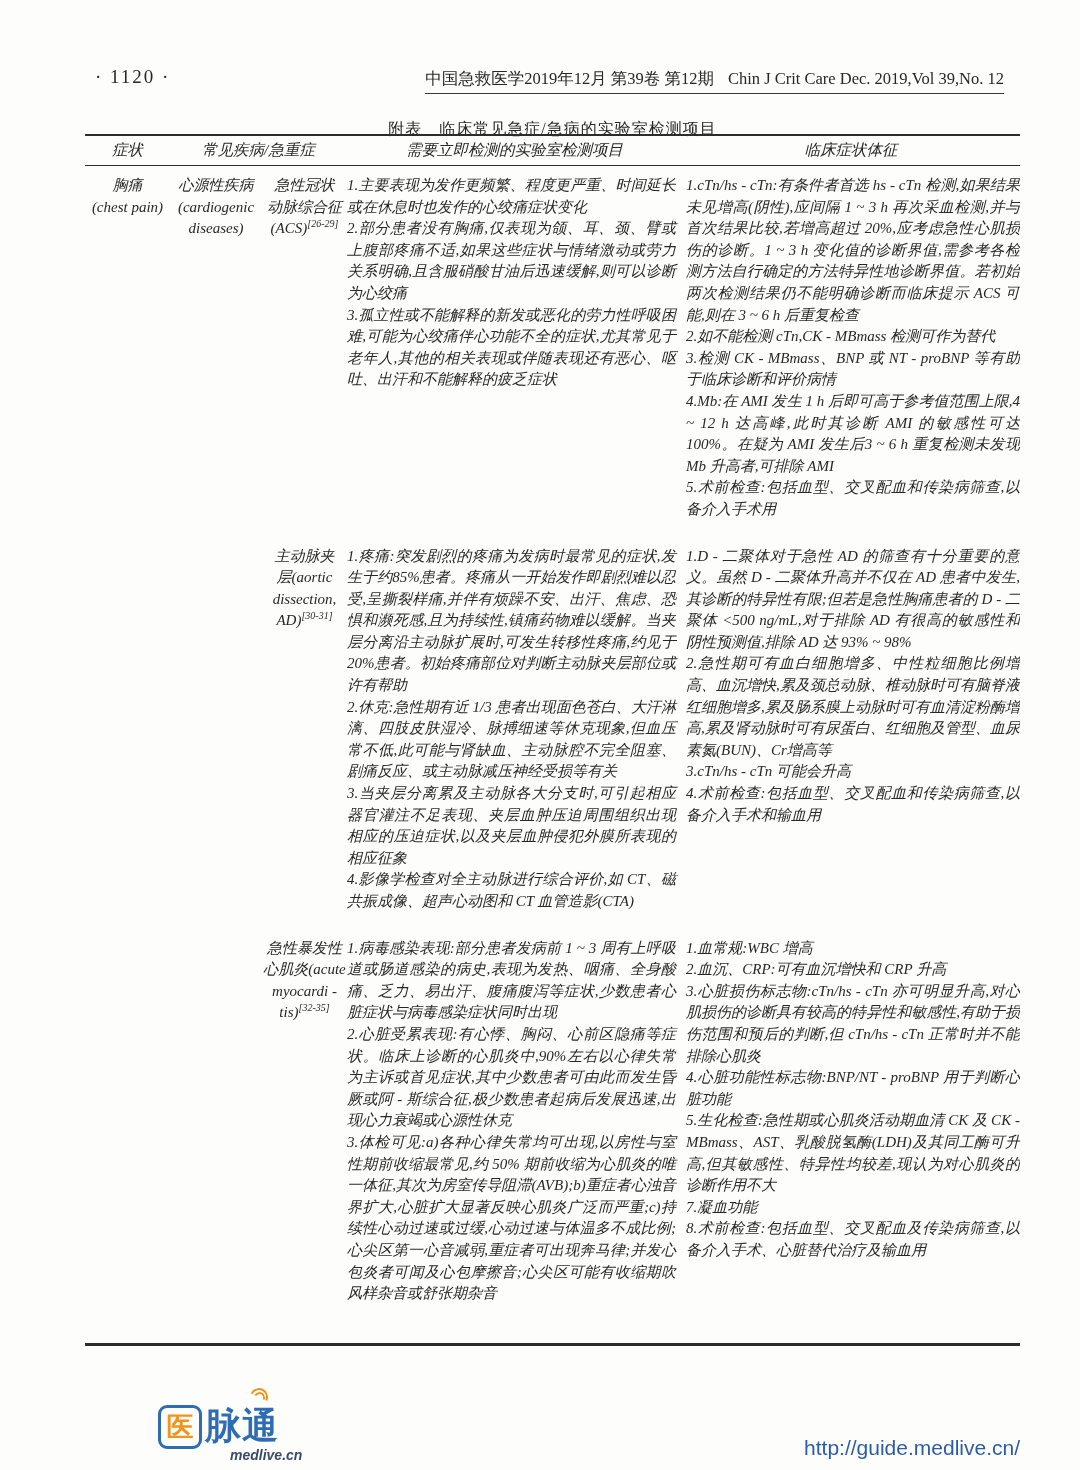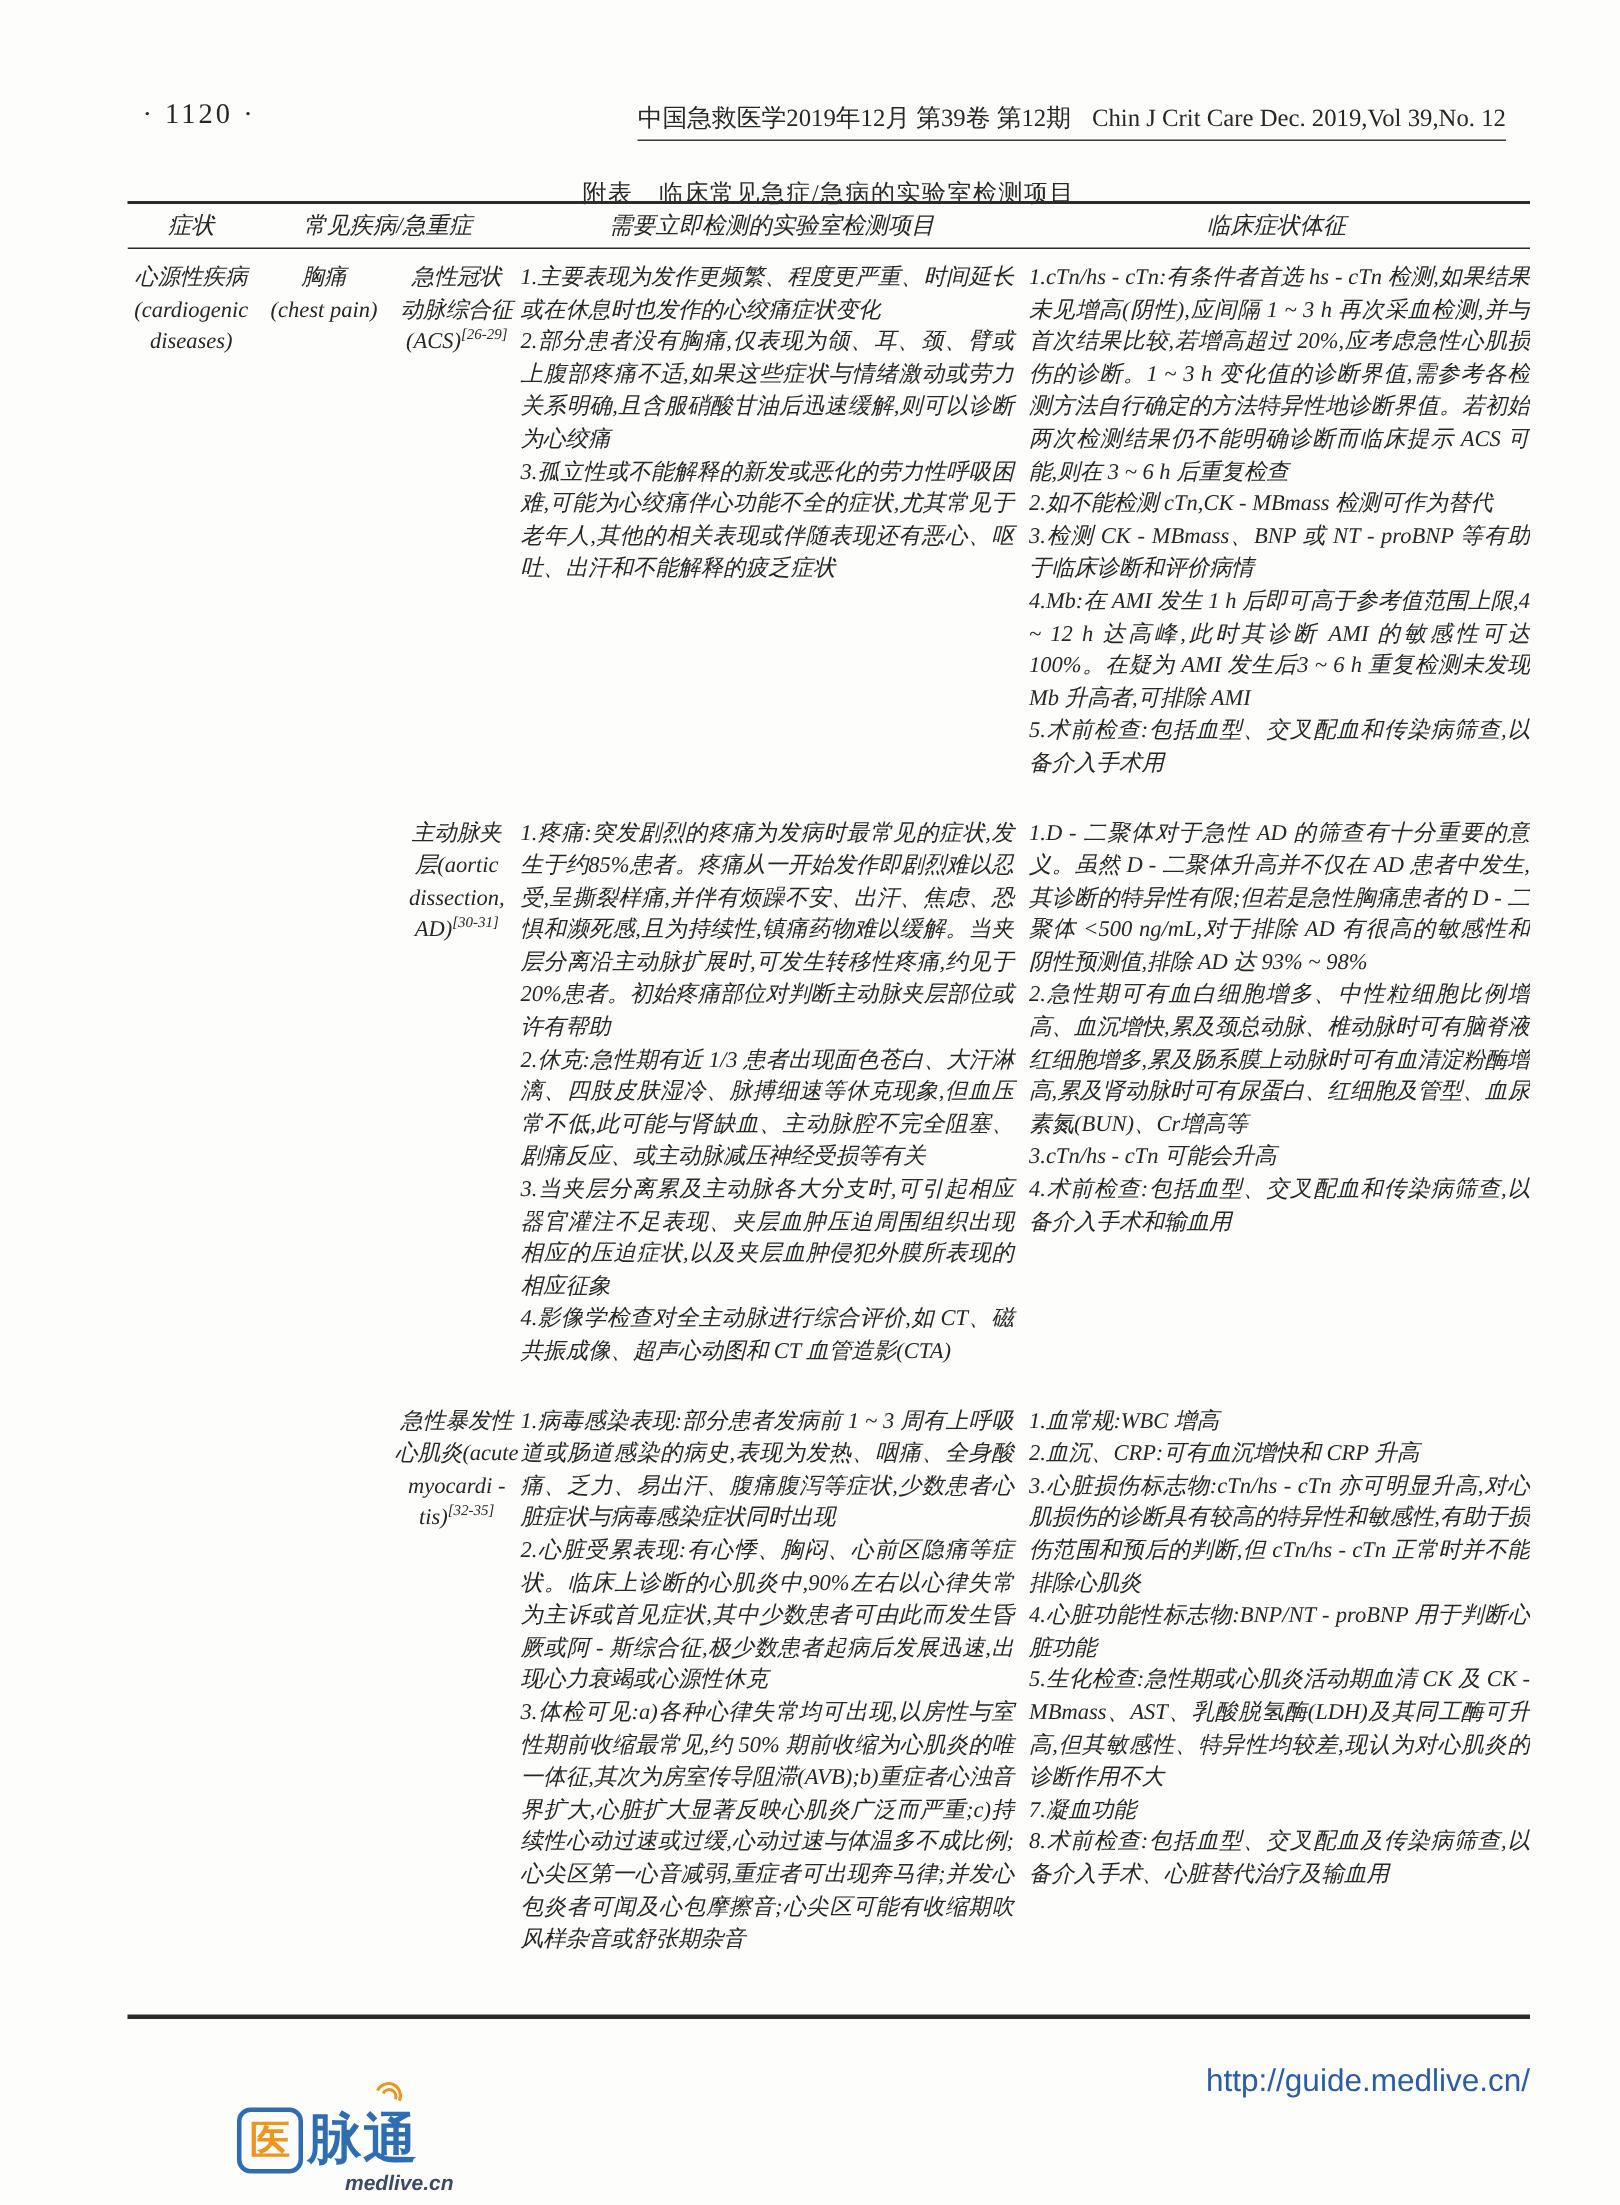--- a/index.html
+++ b/index.html
@@ -45,21 +45,21 @@
             font-family:"Liberation Sans",sans-serif;letter-spacing:1px;margin-left:3px;}
   .arc{position:absolute;border:2.5px solid #f0941d;border-radius:50%;
        border-bottom-color:transparent;border-left-color:transparent;
        transform:rotate(-20deg);}
   .arc1{width:7px;height:7px;right:14px;top:-10px;}
   .arc2{width:14px;height:14px;right:11px;top:-14px;border-bottom-color:transparent;
         border-left-color:transparent;}
   .logo-domain{display:block;margin-left:72px;margin-top:-4px;color:#3b4a66;
                font-size:14px;font-style:italic;font-weight:bold;
                font-family:"Liberation Sans",sans-serif;}
-  .furl{position:absolute;right:60px;top:1376px;font-size:21px;color:#2b5ca8;
+  .furl{position:absolute;right:60px;top:1436px;font-size:21px;color:#2b5ca8;
         font-family:"Liberation Sans",sans-serif;text-decoration:none;}
 </style>
 </head>
 <body>
 
 <div class="page">
 
   <div class="pageno">· 1120 ·</div>
   <div class="journal">
     <span>中国急救医学2019年12月 第39卷 第12期</span><span class="en">Chin J Crit Care Dec. 2019,Vol 39,No. 12</span>
@@ -69,28 +69,28 @@
 
   <div class="tbl">
     <div class="thead">
       <div>症状</div>
       <div>常见疾病/急重症</div>
       <div>需要立即检测的实验室检测项目</div>
       <div>临床症状体征</div>
     </div>
 
     <div class="block">
+      <div class="cell c-sym">
+        <p>胸痛</p>
+        <p>(chest pain)</p>
+      </div>
       <div class="cell c-cat">
         <p>心源性疾病</p>
         <p>(cardiogenic</p>
         <p>diseases)</p>
-      </div>
-      <div class="cell c-sym">
-        <p>胸痛</p>
-        <p>(chest pain)</p>
       </div>
       <div class="cell c-dis">
         <p>急性冠状</p>
         <p>动脉综合征</p>
         <p><span>(ACS)</span><sup>[26-29]</sup></p>
       </div>
       <div class="cell c-clin">
         <p>1.主要表现为发作更频繁、程度更严重、时间延长或在休息时也发作的心绞痛症状变化</p>
         <p>2.部分患者没有胸痛,仅表现为颌、耳、颈、臂或上腹部疼痛不适,如果这些症状与情绪激动或劳力关系明确,且含服硝酸甘油后迅速缓解,则可以诊断为心绞痛</p>
         <p>3.孤立性或不能解释的新发或恶化的劳力性呼吸困难,可能为心绞痛伴心功能不全的症状,尤其常见于老年人,其他的相关表现或伴随表现还有恶心、呕吐、出汗和不能解释的疲乏症状</p>

